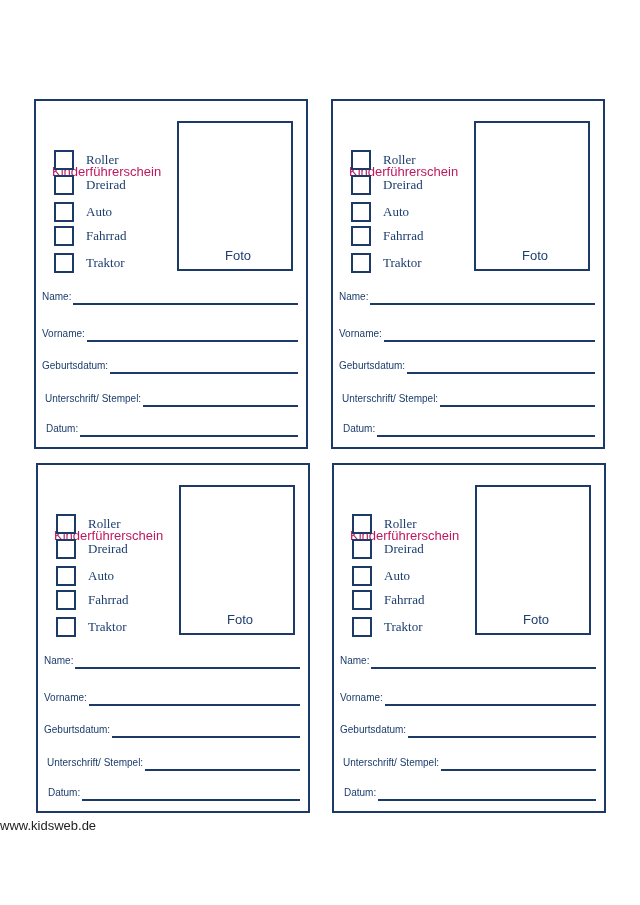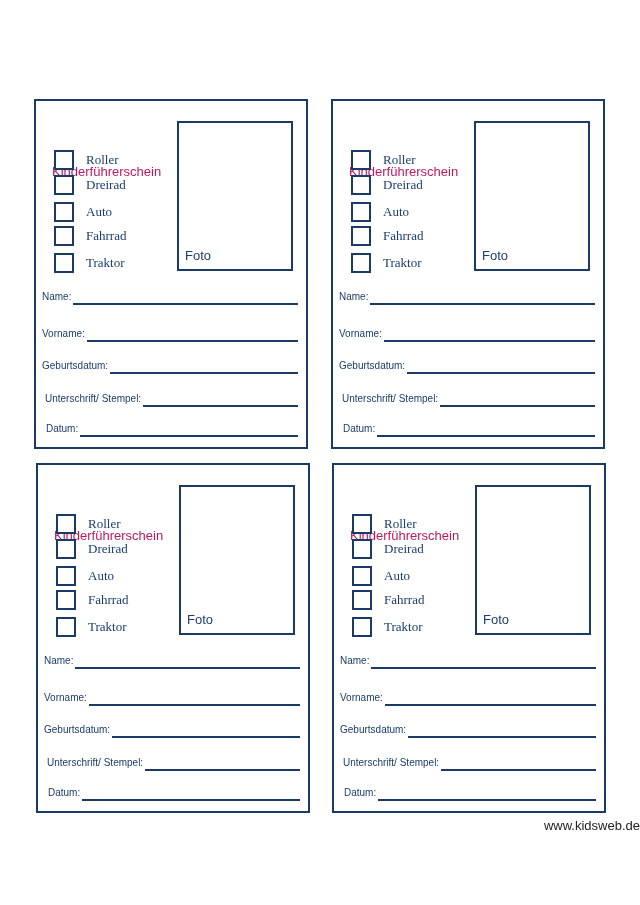--- a/index.html
+++ b/index.html
@@ -1,28 +1,28 @@
 <!DOCTYPE html>
 <html><head>
 <meta charset="utf-8">
 <style>
   html, body { margin:0; padding:0; }
   body { width:640px; height:905px; background:#ffffff; position:relative; overflow:hidden;
          font-family: "Liberation Sans", sans-serif; color:#1c3d6e; }
   .card { position:absolute; width:270px; height:346px; border:2px solid #1b3a68; box-sizing:content-box; }
   .title { position:absolute; left:16px; top:23px; font-size:13px; color:#be185d;margin-top:40px; }
   .photo { position:absolute; left:141px; top:20px; width:112px; height:146px; border:2px solid #1b3a68; }
-  .photo-label { position:absolute; left:0; right:0; bottom:6px; padding-left:6px; font-size:13px; }
+  .photo-label { position:absolute; left:0; right:0; bottom:6px; text-align:center; padding-left:6px; font-size:13px; }
   .cb-row { position:absolute; left:18px; height:20px; display:flex; align-items:center; }
   .cb { width:16px; height:16px; border:2px solid #1b3a68; background:#fff; cursor:pointer; }
   .cb-label { position:absolute; left:32px; top:2px; font-size:13px; white-space:nowrap;font-family:Liberation Serif, serif; }
   .field { position:absolute; left:6px; right:8px; height:18px; display:flex; align-items:flex-end; }
   .field-label { font-size:10px; white-space:nowrap; line-height:15px; padding-bottom:1px; }
   .field-line { flex:1; border-bottom:2px solid #1b3a68; height:14px; margin-left:2px; }
-  .footer { position:absolute; left:0; width:640px; top:818px; text-align:right; font-size:13px; color:#222; }
+  .footer { position:absolute; left:0; width:640px; top:818px; text-align:left; font-size:13px; color:#222; }
 </style>
 </head>
 <body>
 
 <div id="cards-root">
     <div class="card" style="left: 34px; top: 99px;">
       <div class="title">Kinderführerschein</div>
     <div class="photo">
       <div class="photo-label">Foto</div>
     </div>

